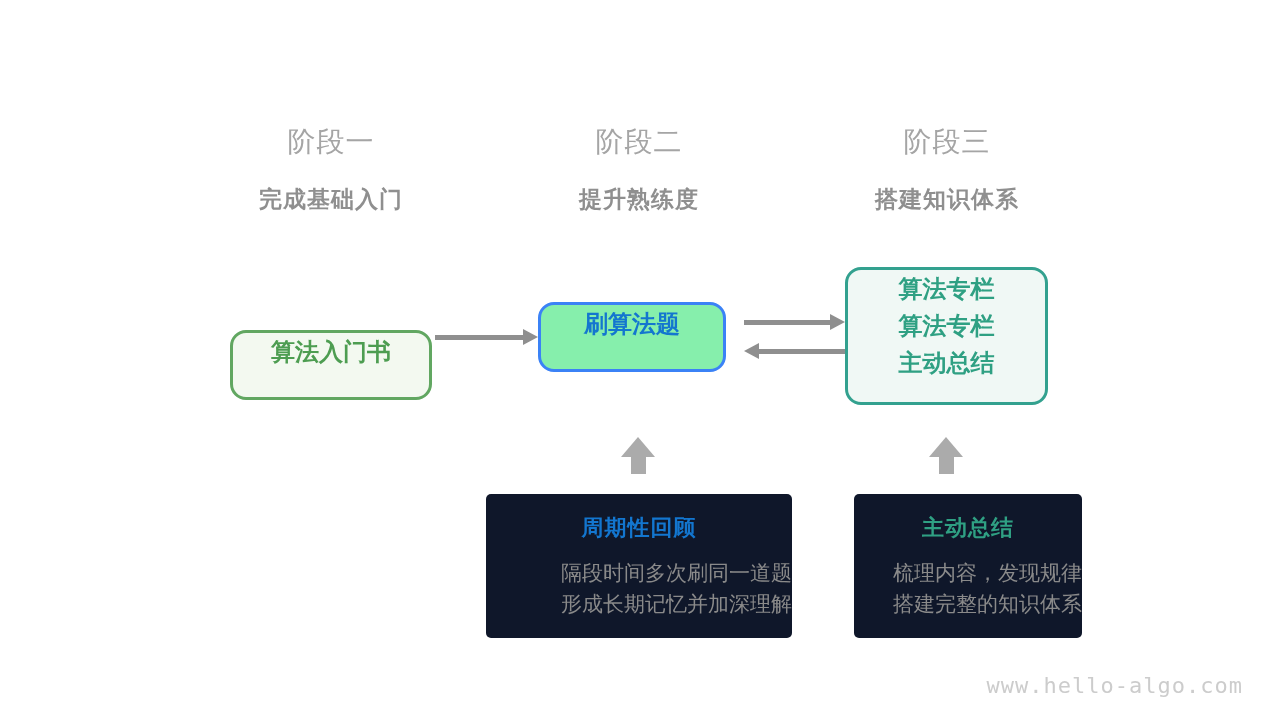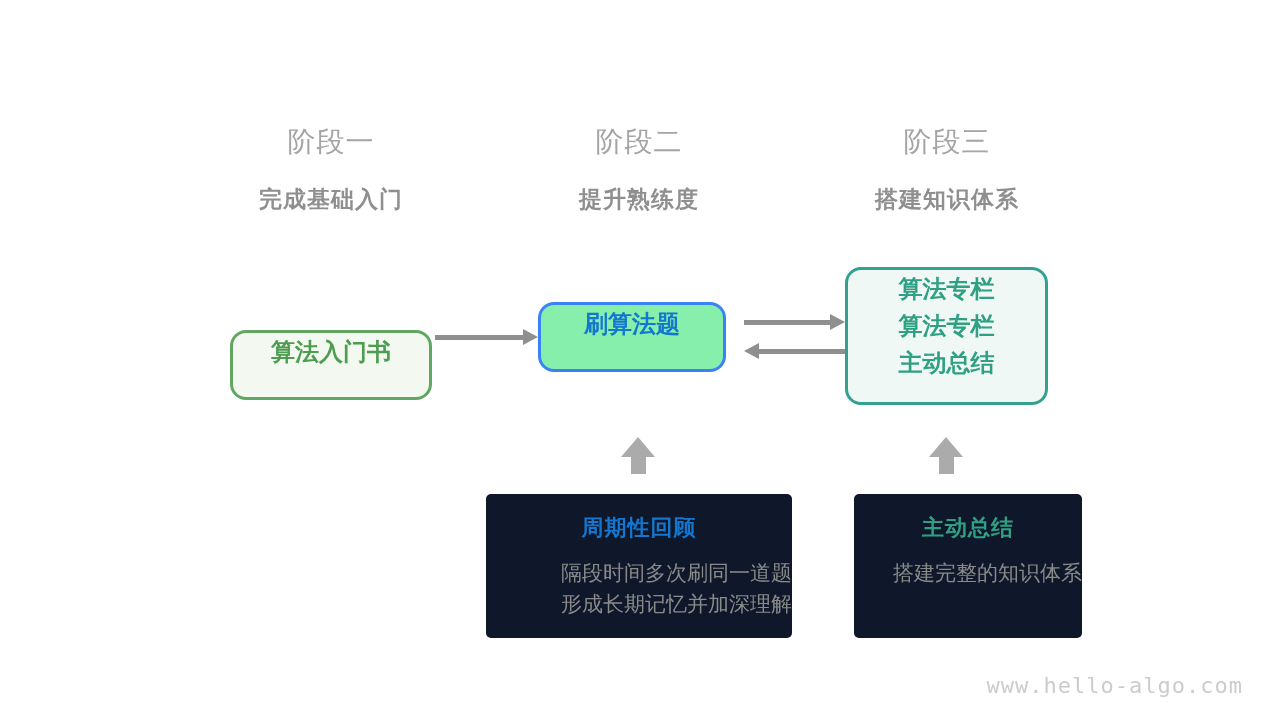--- a/index.html
+++ b/index.html
@@ -194,19 +194,20 @@
   <div class="callout callout-a">
     <div class="callout-title">周期性回顾</div>
     <div class="callout-body">
       <span>隔段时间多次刷同一道题</span>
       <span>形成长期记忆并加深理解</span>
     </div>
   </div>
   <div class="callout callout-b">
     <div class="callout-title">主动总结</div>
     <div class="callout-body">
+      <span>梳理内容，发现规律</span>
       <span>搭建完整的知识体系</span>
     </div>
   </div>
 
   <div class="watermark">www.hello-algo.com</div>
 
 </div>
 
 </body></html>

